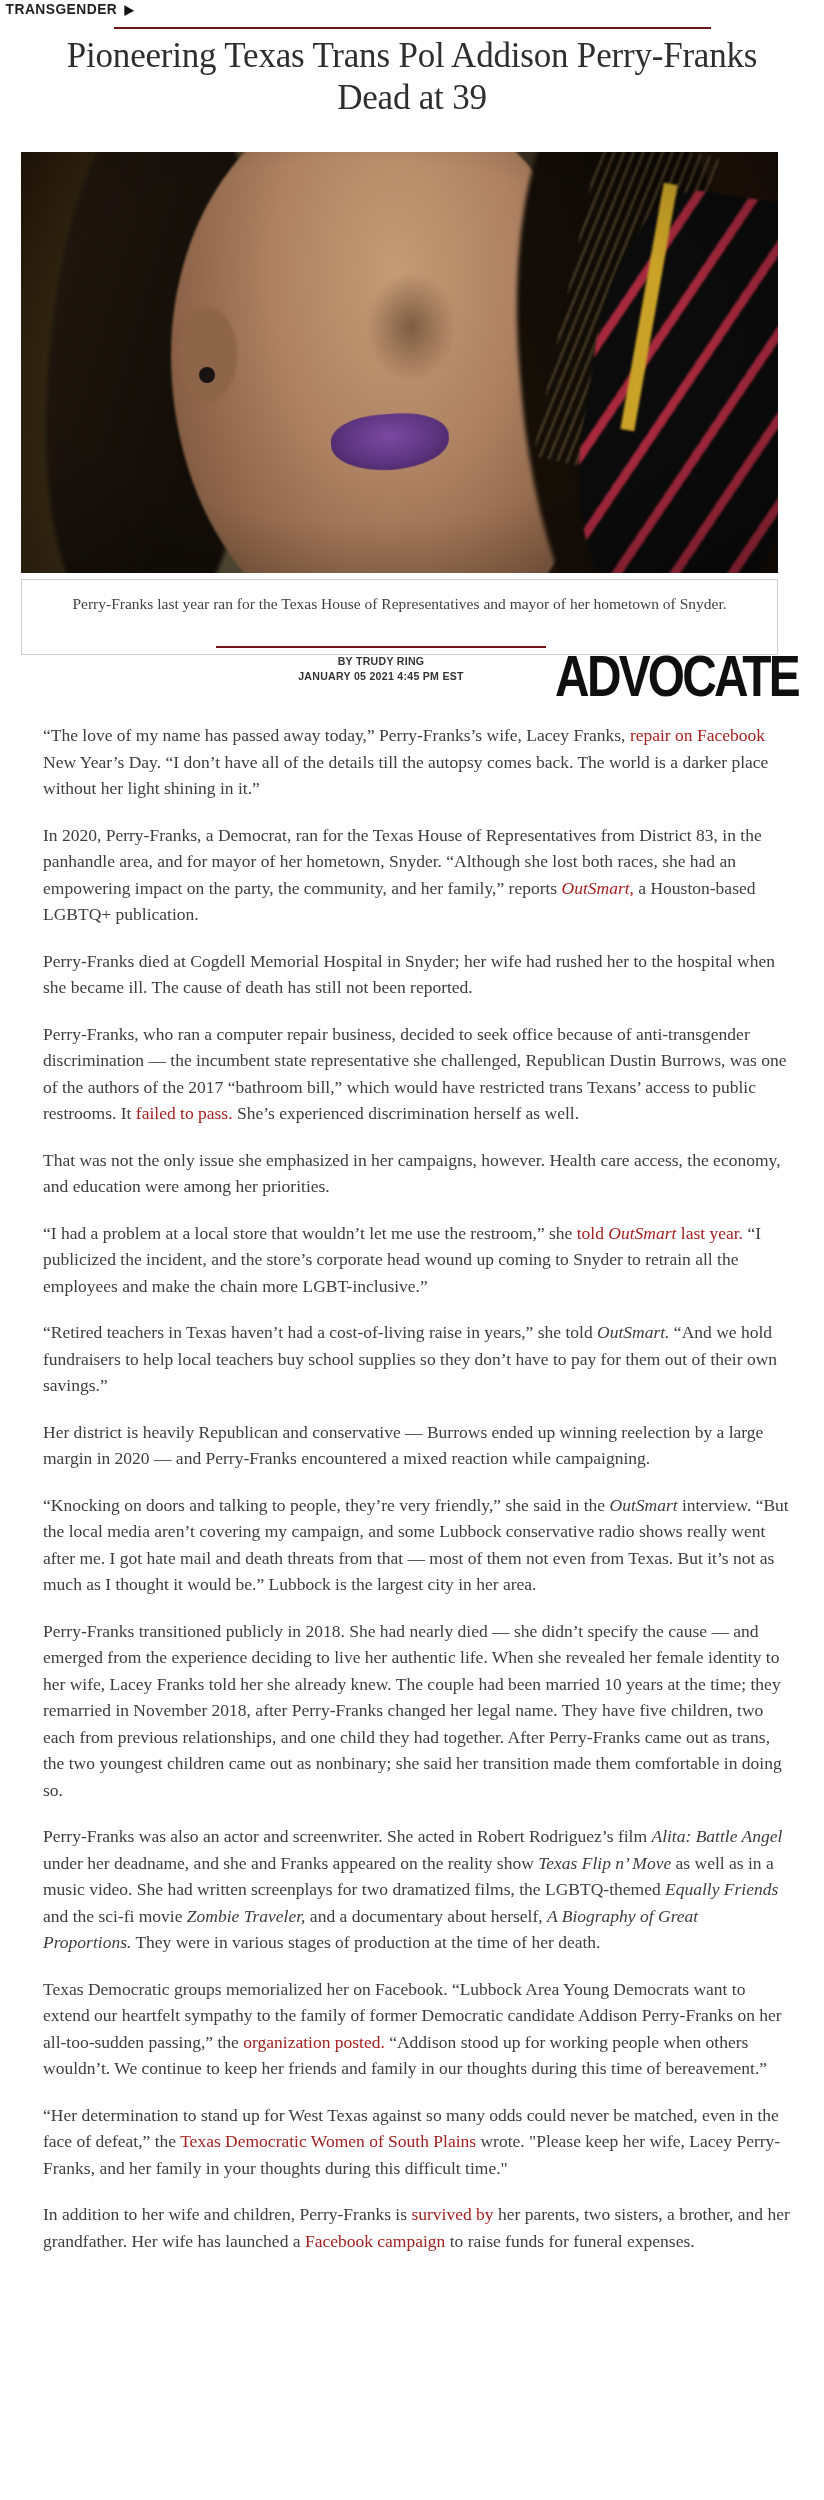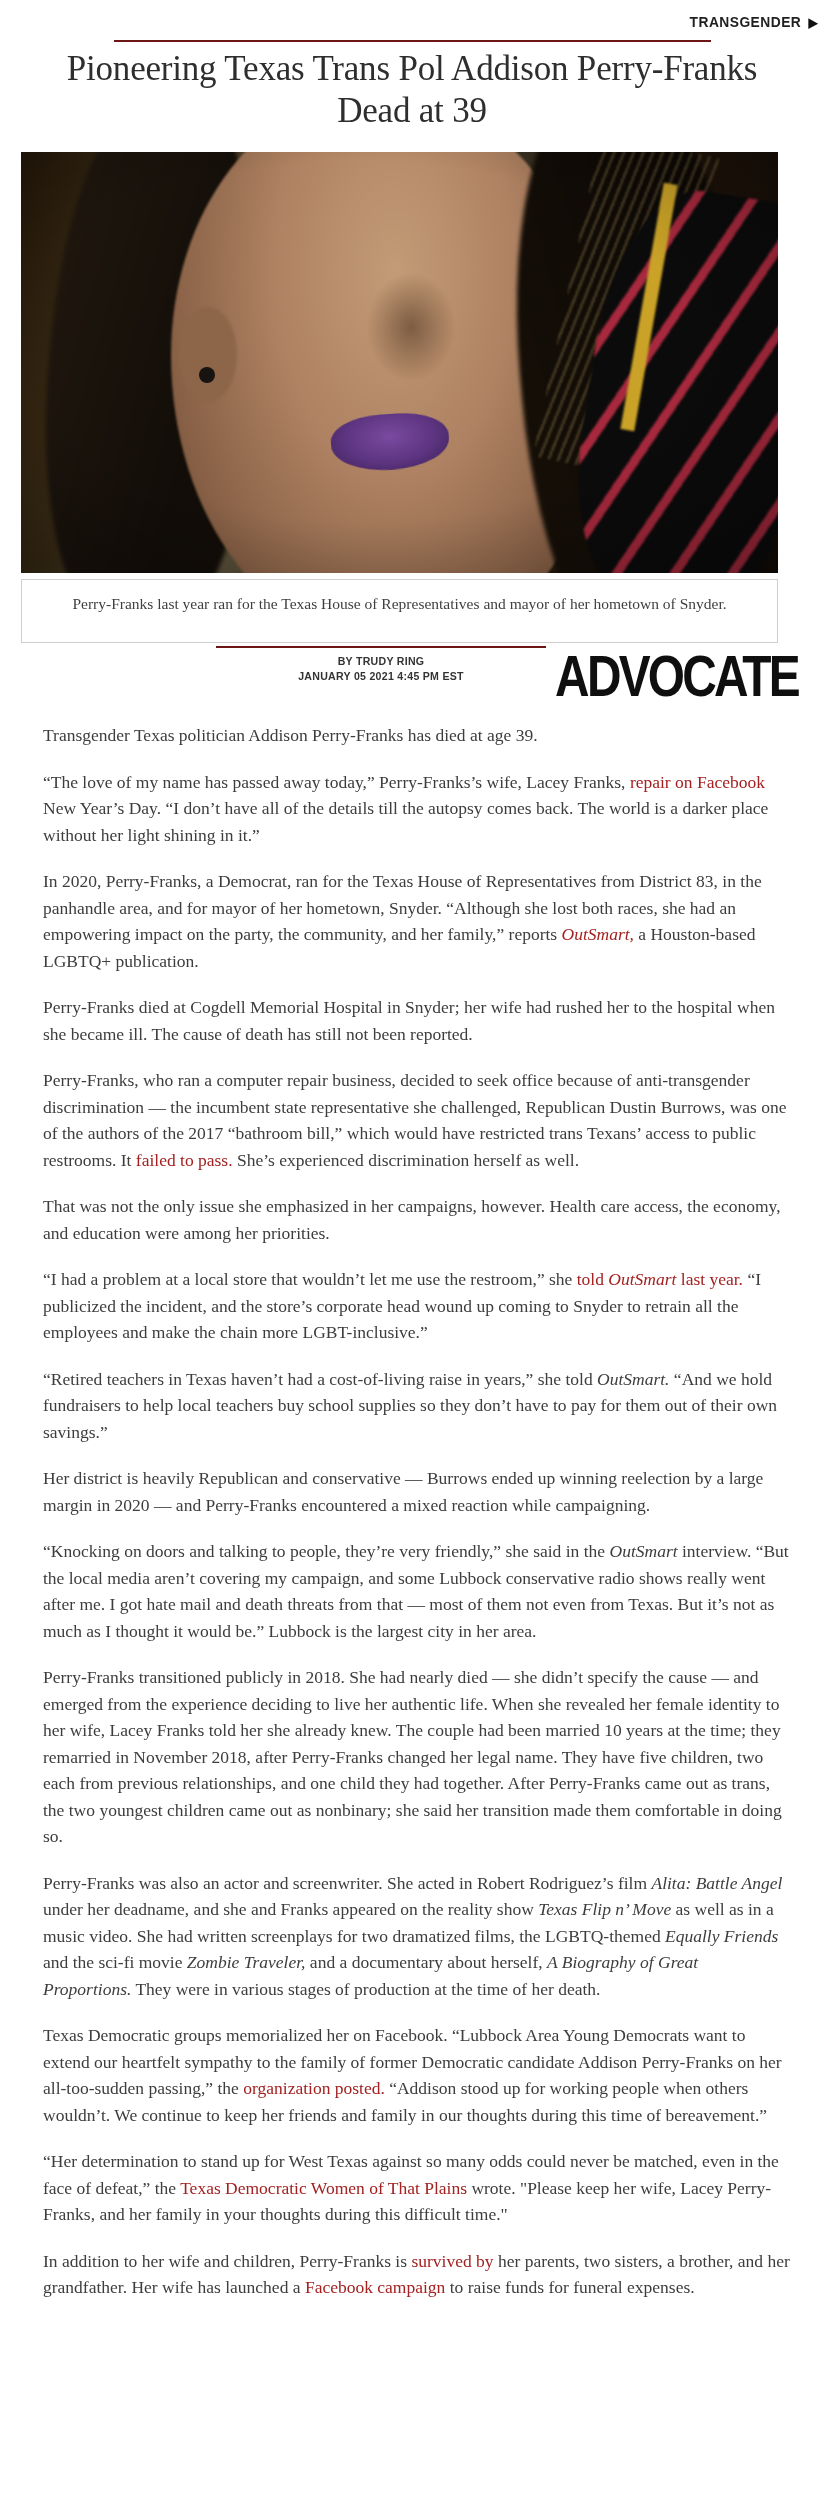--- a/index.html
+++ b/index.html
@@ -2,21 +2,21 @@
 <html><head>
 <meta charset="utf-8">
 <style>
   * { margin:0; padding:0; box-sizing:border-box; }
   html,body { background:#fff; }
   body {
     width:824px; height:2500px; position:relative; overflow:hidden;
     font-family:"Liberation Serif", serif; color:#3d3d3d;
   }
   
-  .cat-wrap { text-align:right; padding-top:13px; }
+  .cat-wrap { text-align:left; }
   .cat-link {
     font-family:"Liberation Sans", sans-serif; font-weight:700;
     font-size:15px; letter-spacing:.5px; color:#1f1f1f; text-decoration:none;
     display:inline-block; transform:scaleX(.92);
   }
   .cat-arrow { font-size:13px; margin-left:8px; color:#111; }
   .cat-rule { width:597px; height:2px; background:#6e1616; margin:9px auto 0 auto; }
   
   .headline {
     font-size:35px; line-height:42px; font-weight:400; color:#2e2e2e;
@@ -34,21 +34,21 @@
   .ph-strands { left:545px; top:-10px; width:120px; height:330px; background:repeating-linear-gradient(100deg, rgba(173,146,94,.55) 0 2px, transparent 2px 9px); transform:rotate(12deg); filter:blur(1px); opacity:.8; }
   .ph-nose { left:345px; top:120px; width:90px; height:110px; background:radial-gradient(rgba(62,38,22,.5), rgba(62,38,22,0) 70%); border-radius:50%; }
   .ph-lips { left:310px; top:262px; width:118px; height:56px; background:radial-gradient(ellipse at 50% 40%,#7a4aa0 0%,#5c3480 55%,#3c1f55 100%); border-radius:50% 50% 58% 58%; transform:rotate(-4deg); filter:blur(.5px); }
   .ph-ear { left:158px; top:155px; width:58px; height:95px; background:#8d6549; border-radius:50%; filter:blur(1.5px); }
   .ph-earring { left:178px; top:215px; width:16px; height:16px; background:#161310; border-radius:50%; }
   .ph-scarf { right:-20px; top:40px; width:210px; height:420px; background:repeating-linear-gradient(115deg,#0b0b0b 0 20px,#a8293d 20px 29px,#0b0b0b 29px 48px); border-radius:40% 20% 30% 40%; transform:rotate(9deg); filter:blur(1px); }
   .ph-yellow { right:122px; top:30px; width:14px; height:250px; background:#c9a227; transform:rotate(10deg); filter:blur(1px); }
   .ph-vignette { left:0; top:0; width:100%; height:100%; background:radial-gradient(ellipse at 45% 45%, rgba(0,0,0,0) 55%, rgba(0,0,0,.35) 100%); }
   
   .caption-box {
-    position:absolute; left:21px; top:579px; width:757px; height:64px;
+    position:absolute; left:21px; top:579px; width:757px; height:76px;
     border:1px solid #cfcfcf; text-align:center; padding-top:11px;
     font-size:15.5px; line-height:26px; color:#3f3f3f;
   }
   
   .byline-row { position:absolute; left:4px; top:646px; width:824px; height:62px; }
   .byline {
     position:absolute; left:212px; top:0; width:330px; text-align:center;
     font-family:"Liberation Sans", sans-serif; color:#333;
   }
   .byline-rule { width:330px; height:2px; background:#6e1616; margin-bottom:7px; }
@@ -95,28 +95,27 @@
 <div class="byline-row">
   <div class="byline">
     <div class="byline-rule"></div>
     <div class="byline-author">BY TRUDY RING</div>
     <div class="byline-date">JANUARY 05 2021 4:45 PM EST</div>
   </div>
   <div class="logo">ADVOCATE</div>
 </div>
 
 <div class="article">
-    <p><span>Transgender Texas politician Addison Perry-Franks has died at age 39.</span></p>
     <p><span>“The love of my name has passed away today,” Perry-Franks’s wife, Lacey Franks, </span><a href="#" class="lnk">repair on Facebook</a><span> New Year’s Day. “I don’t have all of the details till the autopsy comes back. The world is a darker place without her light shining in it.”</span></p>
     <p><span>In 2020, Perry-Franks, a Democrat, ran for the Texas House of Representatives from District 83, in the panhandle area, and for mayor of her hometown, Snyder. “Although she lost both races, she had an empowering impact on the party, the community, and her family,” reports </span><a href="#" class="lnk it">OutSmart,</a><span> a Houston-based LGBTQ+ publication.</span></p>
     <p><span>Perry-Franks died at Cogdell Memorial Hospital in Snyder; her wife had rushed her to the hospital when she became ill. The cause of death has still not been reported.</span></p>
     <p><span>Perry-Franks, who ran a computer repair business, decided to seek office because of anti-transgender discrimination — the incumbent state representative she challenged, Republican Dustin Burrows, was one of the authors of the 2017 “bathroom bill,” which would have restricted trans Texans’ access to public restrooms. It </span><a href="#" class="lnk">failed to pass.</a><span> She’s experienced discrimination herself as well.</span></p>
     <p><span>That was not the only issue she emphasized in her campaigns, however. Health care access, the economy, and education were among her priorities.</span></p>
     <p><span>“I had a problem at a local store that wouldn’t let me use the restroom,” she </span><a href="#" class="lnk">told </a><a href="#" class="lnk it">OutSmart</a><a href="#" class="lnk"> last year.</a><span> “I publicized the incident, and the store’s corporate head wound up coming to Snyder to retrain all the employees and make the chain more LGBT-inclusive.”</span></p>
     <p><span>“Retired teachers in Texas haven’t had a cost-of-living raise in years,” she told </span><span class="it">OutSmart.</span><span> “And we hold fundraisers to help local teachers buy school supplies so they don’t have to pay for them out of their own savings.”</span></p>
     <p><span>Her district is heavily Republican and conservative — Burrows ended up winning reelection by a large margin in 2020 — and Perry-Franks encountered a mixed reaction while campaigning.</span></p>
     <p><span>“Knocking on doors and talking to people, they’re very friendly,” she said in the </span><span class="it">OutSmart</span><span> interview. “But the local media aren’t covering my campaign, and some Lubbock conservative radio shows really went after me. I got hate mail and death threats from that — most of them not even from Texas. But it’s not as much as I thought it would be.” Lubbock is the largest city in her area.</span></p>
     <p><span>Perry-Franks transitioned publicly in 2018. She had nearly died — she didn’t specify the cause — and emerged from the experience deciding to live her authentic life. When she revealed her female identity to her wife, Lacey Franks told her she already knew. The couple had been married 10 years at the time; they remarried in November 2018, after Perry-Franks changed her legal name. They have five children, two each from previous relationships, and one child they had together. After Perry-Franks came out as trans, the two youngest children came out as nonbinary; she said her transition made them comfortable in doing so.</span></p>
     <p><span>Perry-Franks was also an actor and screenwriter. She acted in Robert Rodriguez’s film </span><span class="it">Alita: Battle Angel</span><span> under her deadname, and she and Franks appeared on the reality show </span><span class="it">Texas Flip n’ Move</span><span> as well as in a music video. She had written screenplays for two dramatized films, the LGBTQ-themed </span><span class="it">Equally Friends</span><span> and the sci-fi movie </span><span class="it">Zombie Traveler,</span><span> and a documentary about herself, </span><span class="it">A Biography of Great Proportions.</span><span> They were in various stages of production at the time of her death.</span></p>
     <p><span>Texas Democratic groups memorialized her on Facebook. “Lubbock Area Young Democrats want to extend our heartfelt sympathy to the family of former Democratic candidate Addison Perry-Franks on her all-too-sudden passing,” the </span><a href="#" class="lnk">organization posted.</a><span> “Addison stood up for working people when others wouldn’t. We continue to keep her friends and family in our thoughts during this time of bereavement.”</span></p>
-    <p><span>“Her determination to stand up for West Texas against so many odds could never be matched, even in the face of defeat,” the </span><a href="#" class="lnk">Texas Democratic Women of That Plains</a><span> wrote. "Please keep her wife, Lacey Perry-Franks, and her family in your thoughts during this difficult time."</span></p>
+    <p><span>“Her determination to stand up for West Texas against so many odds could never be matched, even in the face of defeat,” the </span><a href="#" class="lnk">Texas Democratic Women of South Plains</a><span> wrote. "Please keep her wife, Lacey Perry-Franks, and her family in your thoughts during this difficult time."</span></p>
     <p><span>In addition to her wife and children, Perry-Franks is </span><a href="#" class="lnk">survived by</a><span> her parents, two sisters, a brother, and her grandfather. Her wife has launched a </span><a href="#" class="lnk">Facebook campaign</a><span> to raise funds for funeral expenses.</span></p>
   </div>
 
 </body></html>

